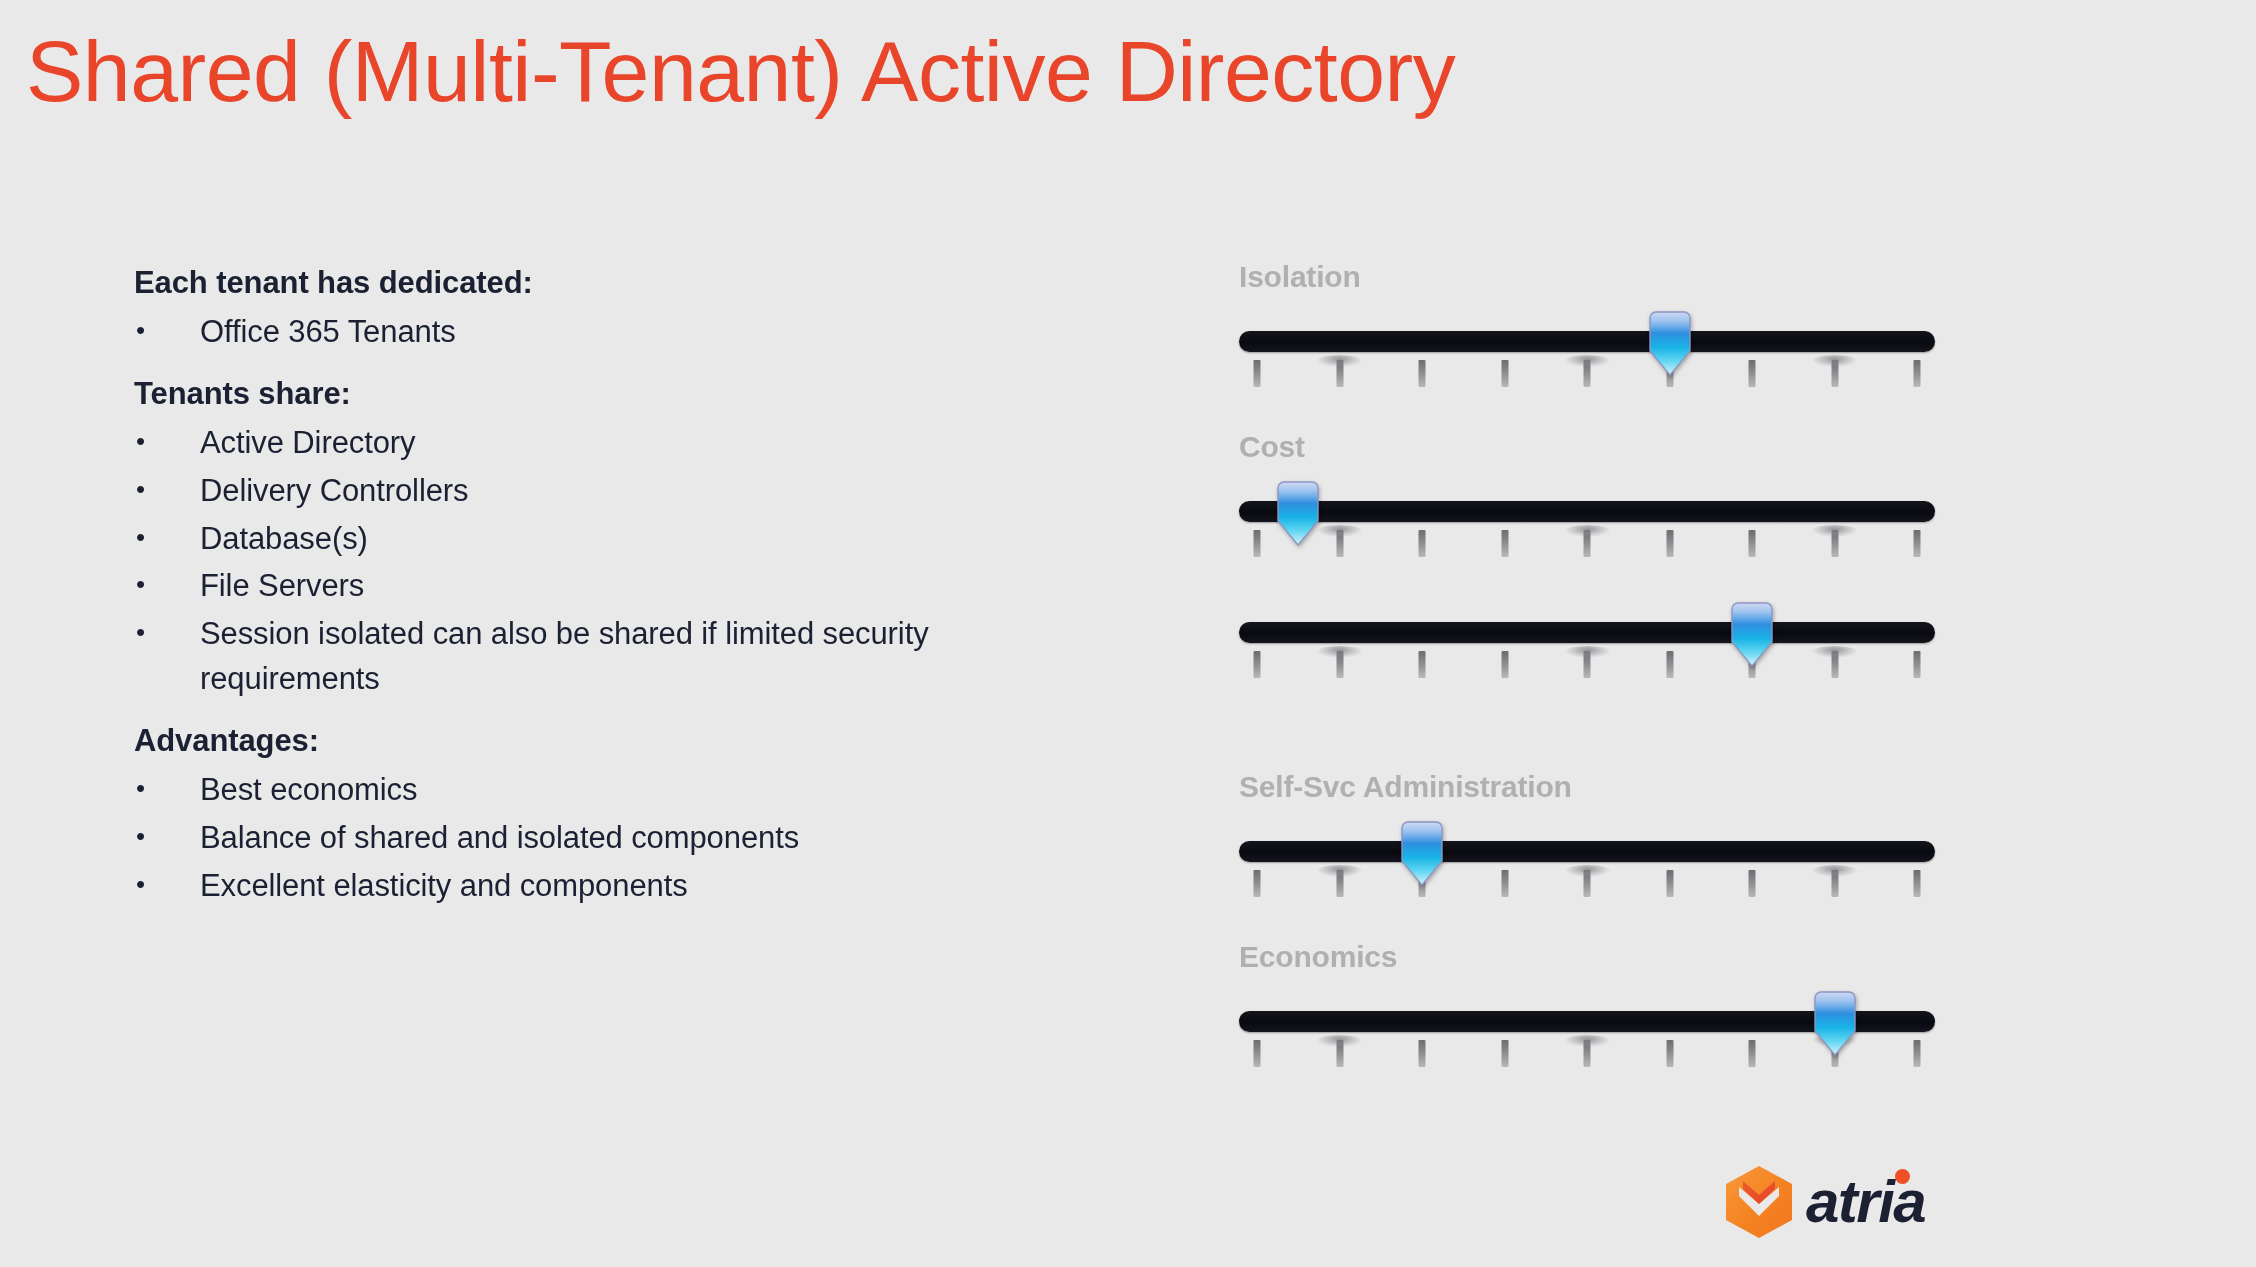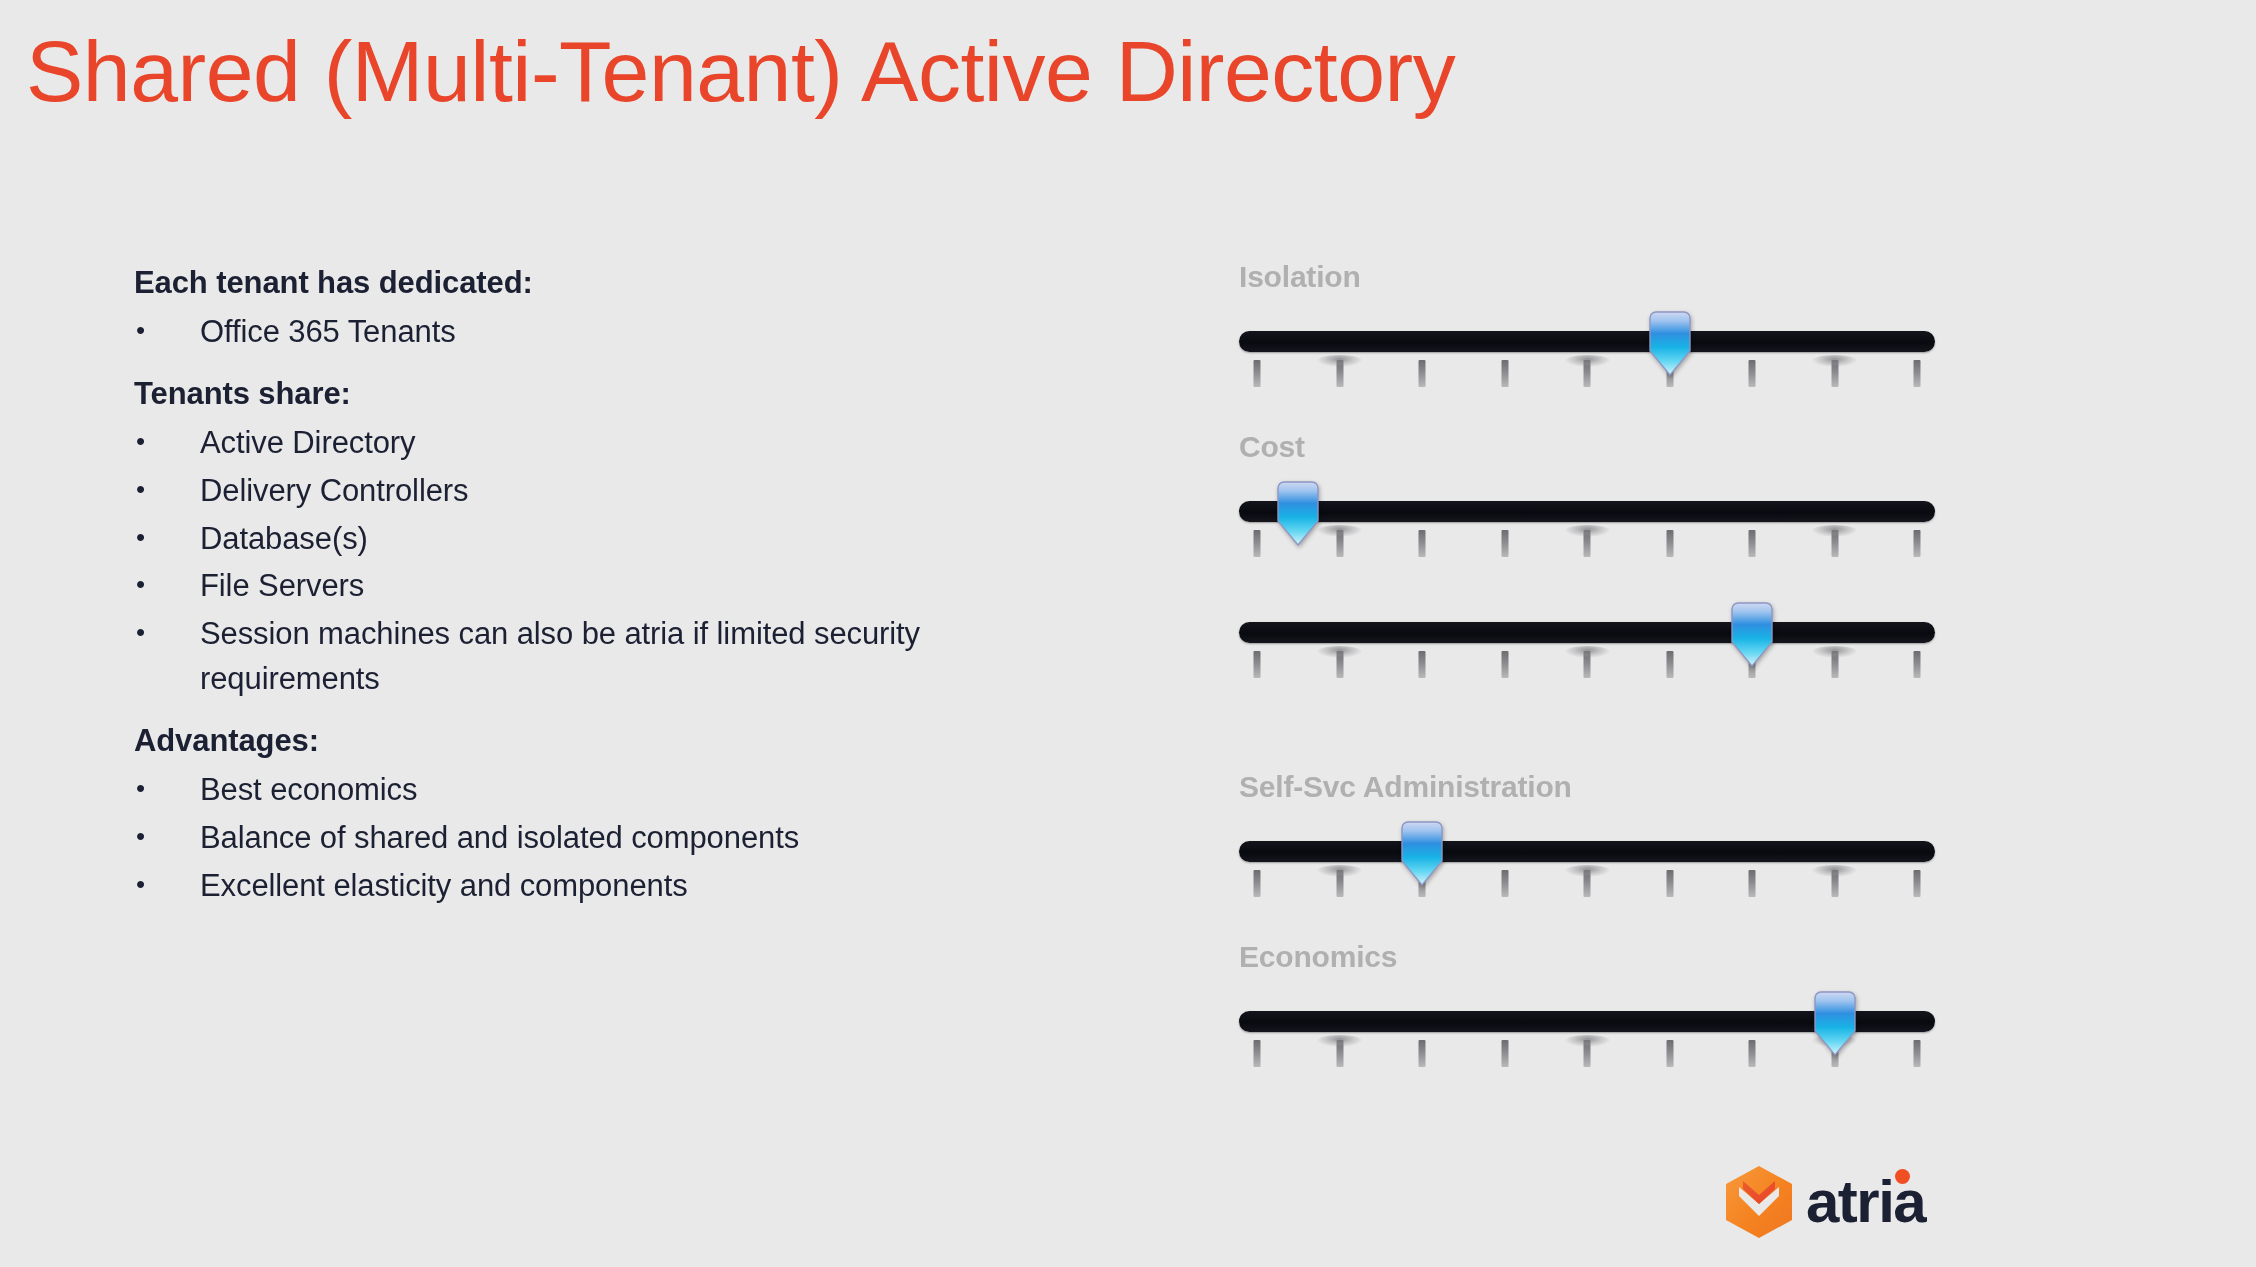--- a/index.html
+++ b/index.html
@@ -167,20 +167,21 @@
   .gauge-marker svg { display: block; width: 100%; height: 100%; }
 
   
   .logo {
     position: absolute;
     left: 1726px;
     top: 1166px;
     display: flex;
     align-items: center;
     gap: 14px;
+    font-style: italic;
   }
 
   .logo-mark { width: 66px; height: 72px; display: block; }
 
   .logo-text {
     position: relative;
     font-size: 60px;
     font-weight: 700;
     color: #1b2033;
     letter-spacing: -1.5px;
@@ -211,21 +212,21 @@
           <li class="bullet-item">Office 365 Tenants</li>
         </ul>
       </div>
       <div class="block">
         <div class="block-heading">Tenants share:</div>
         <ul class="bullet-list">
           <li class="bullet-item">Active Directory</li>
           <li class="bullet-item">Delivery Controllers</li>
           <li class="bullet-item">Database(s)</li>
           <li class="bullet-item">File Servers</li>
-          <li class="bullet-item">Session machines can also be atria if limited security requirements</li>
+          <li class="bullet-item">Session isolated can also be shared if limited security requirements</li>
         </ul>
       </div>
       <div class="block">
         <div class="block-heading">Advantages:</div>
         <ul class="bullet-list">
           <li class="bullet-item">Best economics</li>
           <li class="bullet-item">Balance of shared and isolated components</li>
           <li class="bullet-item">Excellent elasticity and components</li>
         </ul>
       </div>

